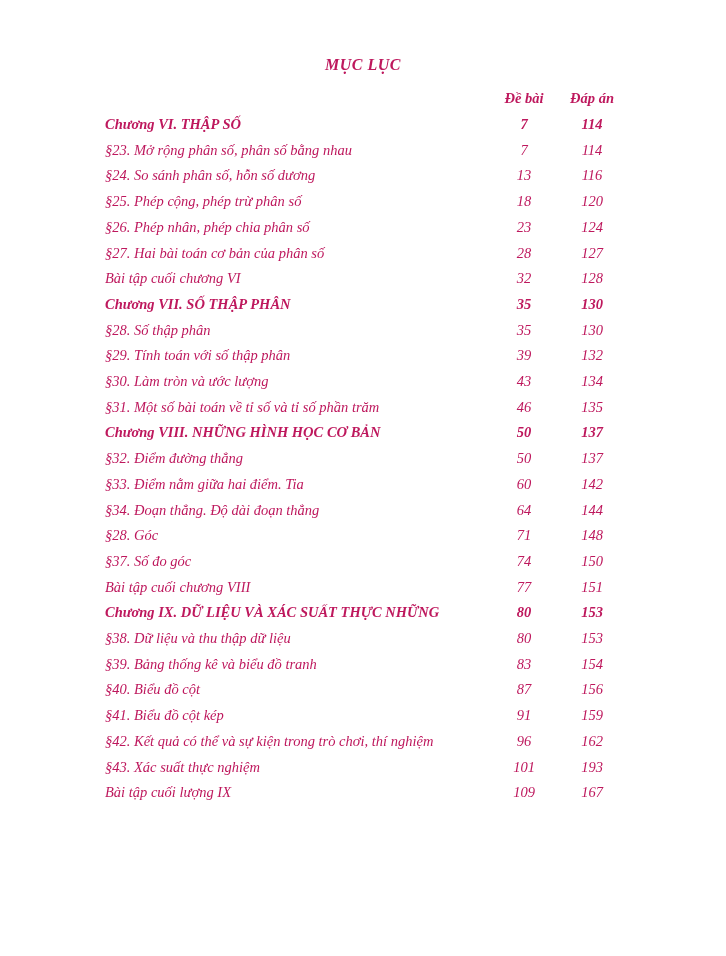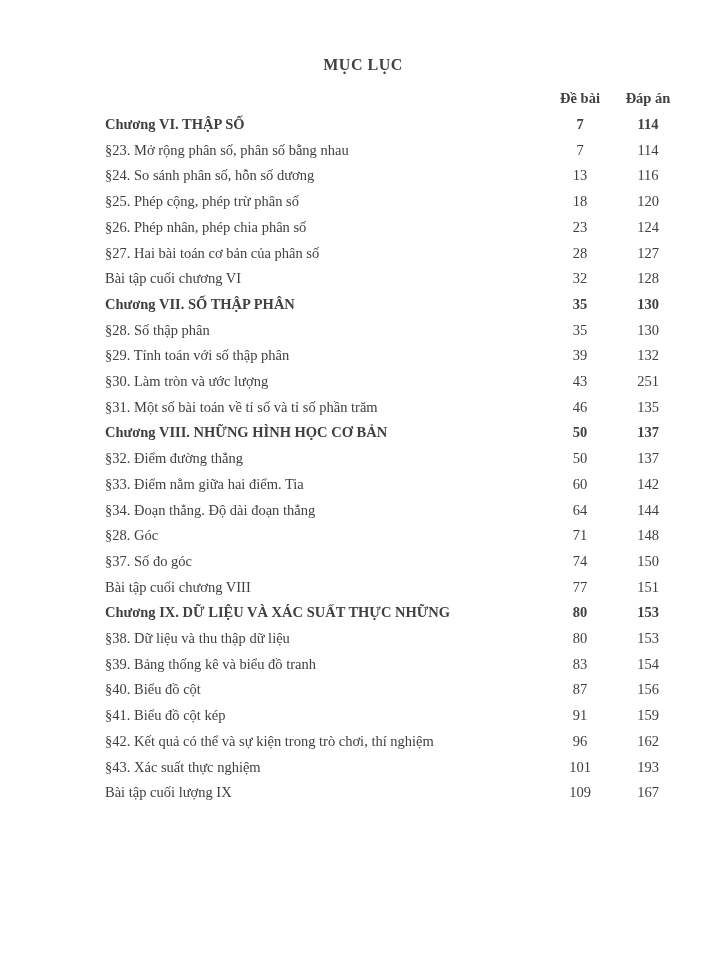--- a/index.html
+++ b/index.html
@@ -6,36 +6,37 @@
     margin: 0;
     padding: 0;
     background: #ffffff;
   }
   .page {
     position: relative;
     width: 726px;
     height: 956px;
     background: #ffffff;
     font-family: "Liberation Serif", "DejaVu Serif", serif;
-    color: #404040;
+    color: #be185d;
     box-sizing: border-box;
     padding-top: 56px;
     overflow: hidden;
+    font-style: italic;
   }
   .title {
     text-align: center;
     font-weight: bold;
     font-size: 16px;
     letter-spacing: 0.5px;
     margin: 0 0 12px 0;
   }
   .toc {
     box-sizing: border-box;
     width: 100%;
-    padding: 0 42px 0 105px;
+    padding: 0 98px 0 105px;
   }
   .row {
     display: flex;
     align-items: baseline;
     line-height: 25.7px;
     font-size: 14.5px;
   }
   .row.bold {
     font-weight: bold;
   }
@@ -118,21 +119,21 @@
           <span class="c-dapan">130</span>
         </div>
         <div class="row">
           <span class="c-label">§29. Tính toán với số thập phân</span>
           <span class="c-debai">39</span>
           <span class="c-dapan">132</span>
         </div>
         <div class="row">
           <span class="c-label">§30. Làm tròn và ước lượng</span>
           <span class="c-debai">43</span>
-          <span class="c-dapan">251</span>
+          <span class="c-dapan">134</span>
         </div>
         <div class="row">
           <span class="c-label">§31. Một số bài toán về tỉ số và tỉ số phần trăm</span>
           <span class="c-debai">46</span>
           <span class="c-dapan">135</span>
         </div>
         <div class="row bold">
           <span class="c-label">Chương VIII. NHỮNG HÌNH HỌC CƠ BẢN</span>
           <span class="c-debai">50</span>
           <span class="c-dapan">137</span>

